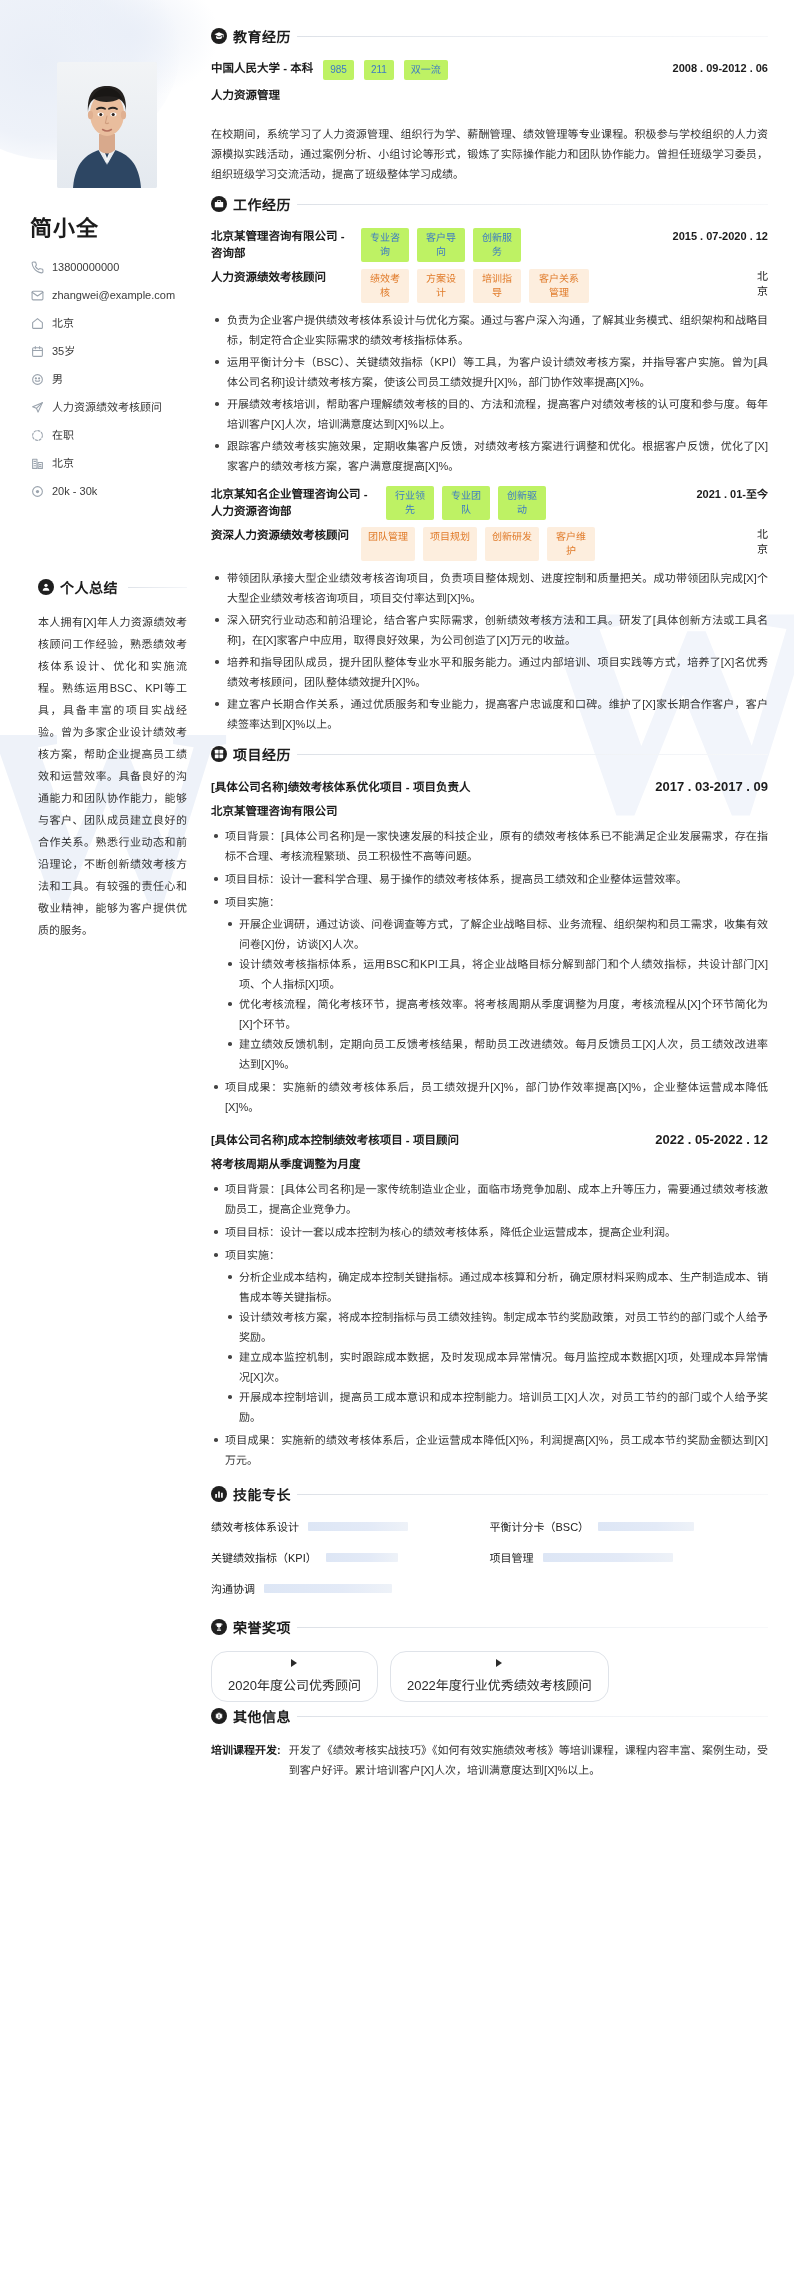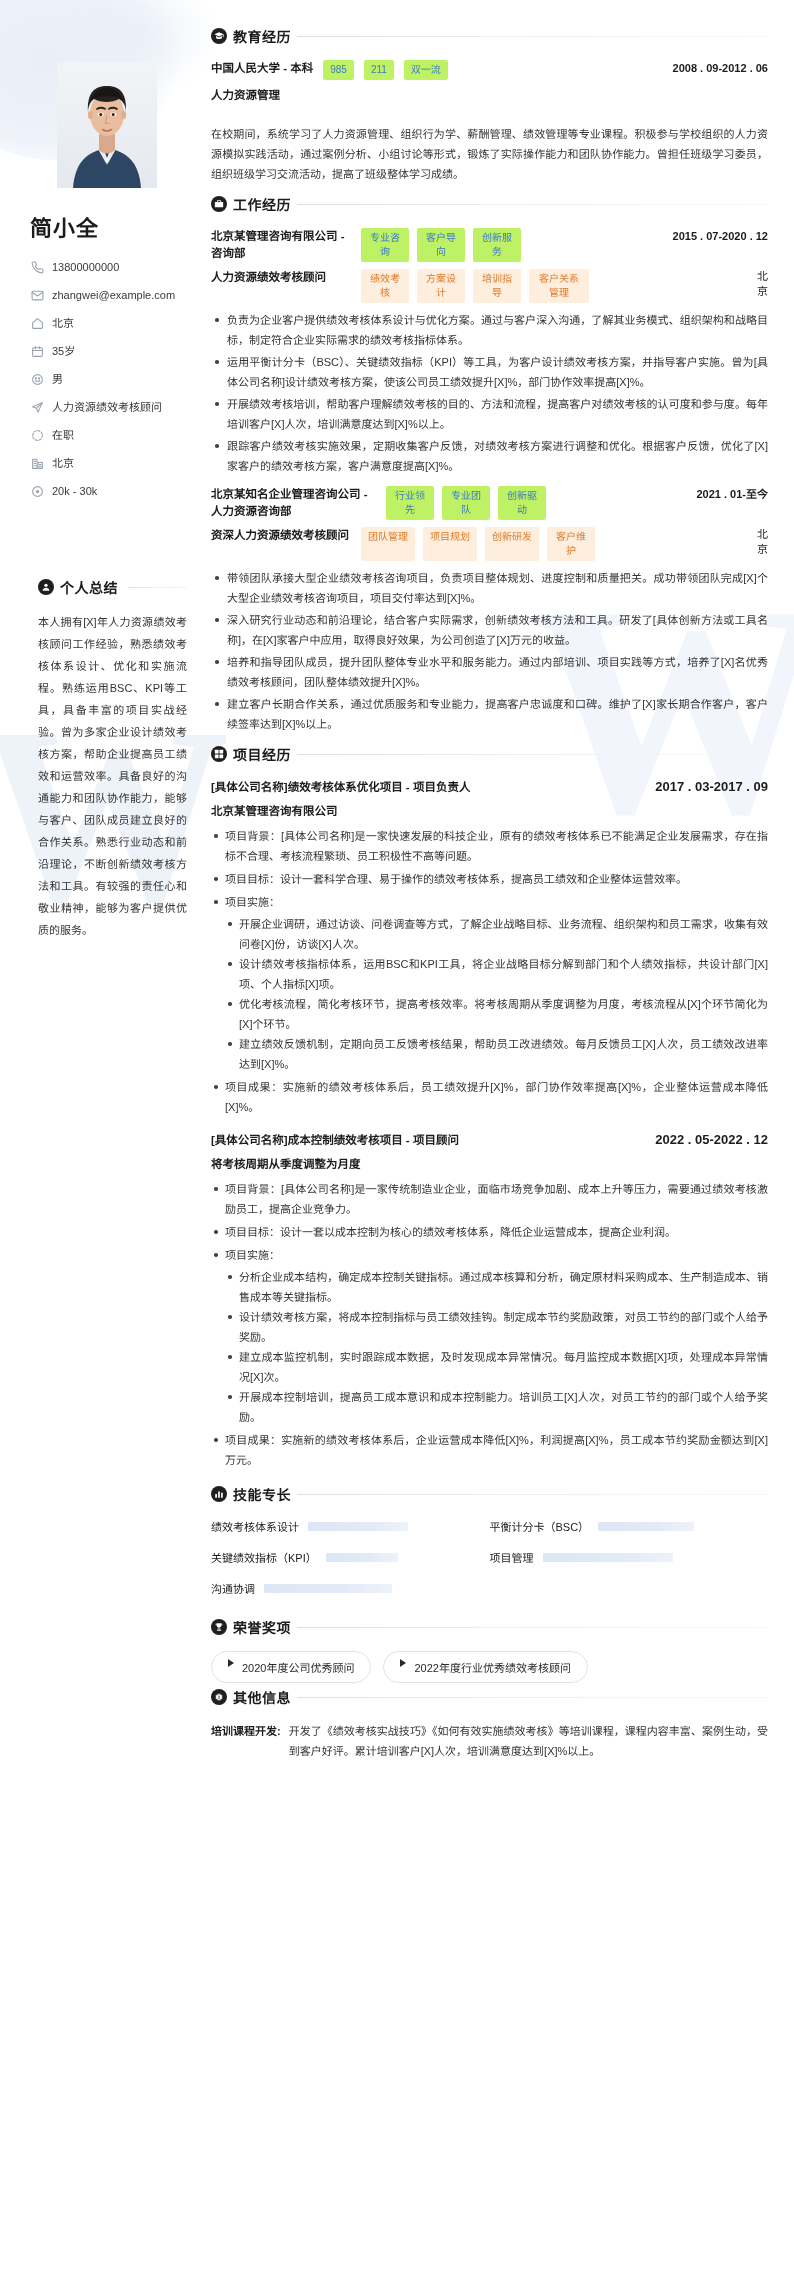--- a/index.html
+++ b/index.html
@@ -164,23 +164,23 @@
 
   
   .skills-grid { display: flex; flex-wrap: wrap; margin-bottom: 6px; }
   .skill-item { display: flex; align-items: center; gap: 9px; width: 50%; margin-bottom: 15px; }
   .skill-label { font-size: 11px; color: #1c1c1c; white-space: nowrap; }
   .skill-bar { height: 9px; border-radius: 1px; background: linear-gradient(90deg,#dde6f5 0%,#e3eaf7 60%,#eef2f8 100%); }
 
   
   .honors { display: flex; gap: 12px; flex-wrap: wrap; margin-bottom: 4px; }
   .honor-chip {
-    display: inline-flex; align-items: flex-start; gap: 8px;
+    display: inline-flex; align-items: center; gap: 8px;
     border: 1px solid #dfe3e9; border-radius: 16px; padding: 7px 16px;
-    font-size: 11px; color: #2b2b2b; background: #fff;
+    font-size: 13px; color: #2b2b2b; background: #fff; flex-direction: column;
   }
   .honor-chip .tri {
     width: 0; height: 0; border-left: 6px solid #2b2b2b;
     border-top: 4px solid transparent; border-bottom: 4px solid transparent;
   }
 
   
   .other-row { display: flex; gap: 8px; align-items: flex-start; }
   .other-key { font-size: 11px; font-weight: 700; color: #1c1c1c; white-space: nowrap; line-height: 20px; }
   .other-val { font-size: 11px; line-height: 20px; color: #333; text-align: justify; flex: 1; }

